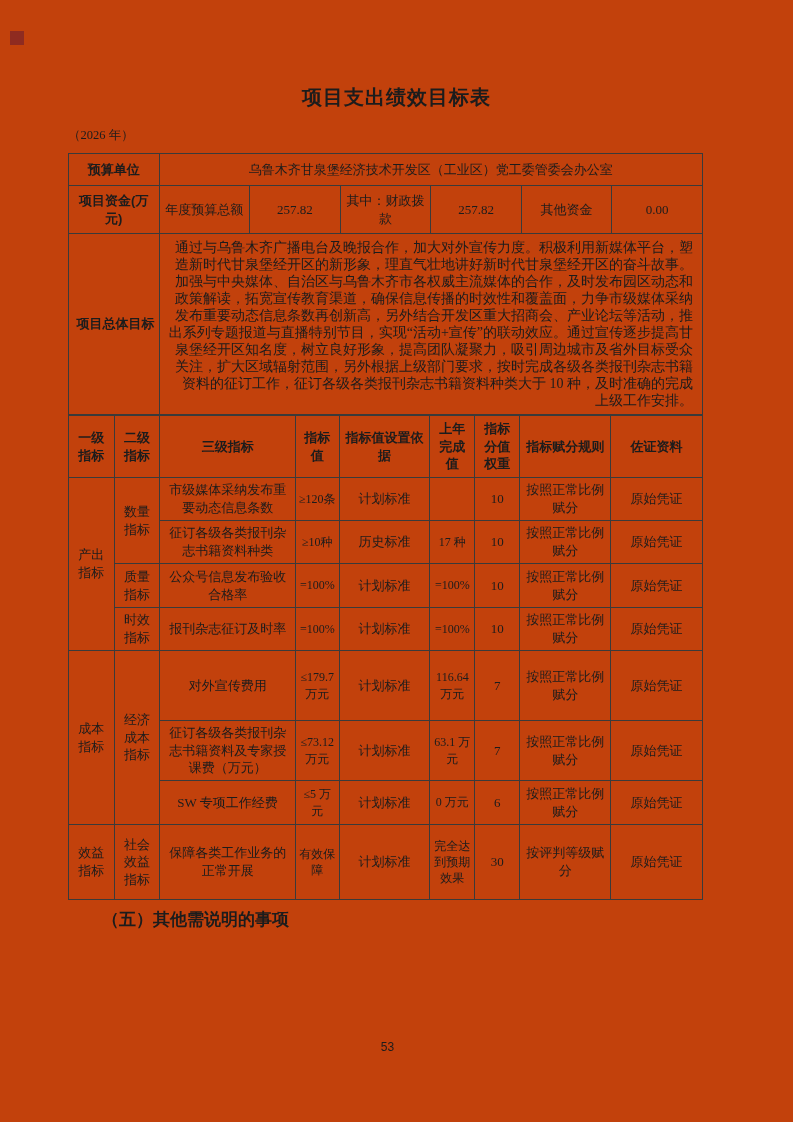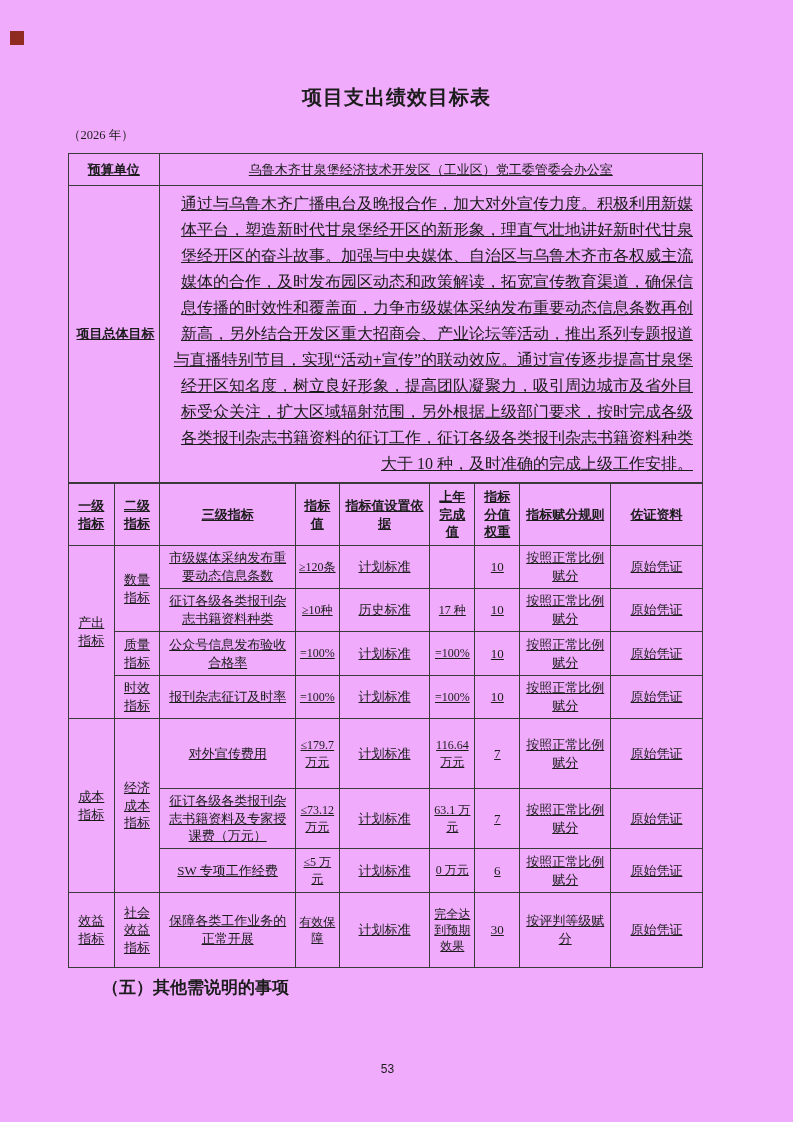--- a/index.html
+++ b/index.html
@@ -1,21 +1,21 @@
 <!DOCTYPE html>
 <html><head>
 <meta charset="utf-8">
 <style>
   * { box-sizing: border-box; margin: 0; padding: 0; }
   html, body { background: #ffffff; }
   .page {
     position: relative;
     width: 793px;
     height: 1122px;
-    background: #f0abfc;
+    background: #c2410c;
     font-family: "Liberation Serif", "DejaVu Serif", serif;
     color: #1c1c1c;
     overflow: hidden;
   }
   .marker {
     position: absolute;
     left: 10px; top: 31px;
     width: 14px; height: 14px;
     background: #8f2b20;
   }
@@ -29,21 +29,20 @@
   }
   .doc-subtitle {
     font-size: 12.5px;
     margin-top: 16px;
     margin-bottom: 9px;
   }
   table {
     border-collapse: collapse;
     width: 635px;
     table-layout: fixed;
-    text-decoration: underline;
   }
   td {
     border: 1px solid #3a3a3a;
     text-align: center;
     vertical-align: middle;
     font-size: 13px;
     padding: 2px 4px;
     line-height: 1.35;
     word-break: break-all;
   }
@@ -52,22 +51,22 @@
     font-weight: bold;
     font-size: 13px;
   }
   .t-info .r1 td { height: 32px; }
   .t-info .r2 td { height: 32px; }
   .t-info .r3 td { height: 48px; }
   .t-info .r4 td { height: 151px; text-align: right; }
   .goal-cell {
     text-align: justify;
     text-justify: inter-ideograph;
-    font-size: 16px;
-    line-height: 26px;
+    font-size: 14px;
+    line-height: 17px;
     padding: 5px 9px;
     vertical-align: middle;
   }
   .t-ind .hdr td { height: 62px; }
   .t-ind .br0 td { height: 43px; }
   .t-ind .br1 td { height: 43px; }
   .t-ind .br2 td { height: 44px; }
   .t-ind .br3 td { height: 43px; }
   .t-ind .br4 td { height: 70px; }
   .t-ind .br5 td { height: 60px; }
@@ -90,21 +89,20 @@
     text-align: justify;
     text-justify: inter-ideograph;
   }
   .page-number {
     position: absolute;
     left: 0; right: 18px;
     top: 1040px;
     text-align: center;
     font-size: 12px;
     font-family: "Liberation Sans", "DejaVu Sans", sans-serif;
-    margin-top: 22px;
   }
 </style>
 </head>
 <body>
 
 <div class="page">
   <div class="marker" style="background: rgb(143, 43, 32);"></div>
 
   <div class="content">
 
@@ -118,20 +116,29 @@
           <col style="width:14.285%">
         <col style="width:14.285%">
           <col style="width:14.285%">
           <col style="width:14.285%">
         <col style="width:14.29%">
       </colgroup>
       <tbody>
           <tr class="r1">
         <td class="lbl">预算单位</td>
         <td colspan="6">乌鲁木齐甘泉堡经济技术开发区（工业区）党工委管委会办公室</td>
+      </tr>
+      <tr class="r3">
+        <td class="lbl">项目资金(万元)</td>
+        <td>年度预算总额</td>
+        <td>257.82</td>
+        <td>其中：财政拨款</td>
+        <td>257.82</td>
+        <td>其他资金</td>
+        <td>0.00</td>
       </tr>
       <tr class="r4">
         <td class="lbl">项目总体目标</td>
         <td colspan="6" class="goal-cell">通过与乌鲁木齐广播电台及晚报合作，加大对外宣传力度。积极利用新媒体平台，塑造新时代甘泉堡经开区的新形象，理直气壮地讲好新时代甘泉堡经开区的奋斗故事。加强与中央媒体、自治区与乌鲁木齐市各权威主流媒体的合作，及时发布园区动态和政策解读，拓宽宣传教育渠道，确保信息传播的时效性和覆盖面，力争市级媒体采纳发布重要动态信息条数再创新高，另外结合开发区重大招商会、产业论坛等活动，推出系列专题报道与直播特别节目，实现“活动+宣传”的联动效应。通过宣传逐步提高甘泉堡经开区知名度，树立良好形象，提高团队凝聚力，吸引周边城市及省外目标受众关注，扩大区域辐射范围，另外根据上级部门要求，按时完成各级各类报刊杂志书籍资料的征订工作，征订各级各类报刊杂志书籍资料种类大于 10 种，及时准确的完成上级工作安排。</td>
       </tr>
     </tbody>
       </table>
 
     <table class="t-ind">
       <colgroup>

